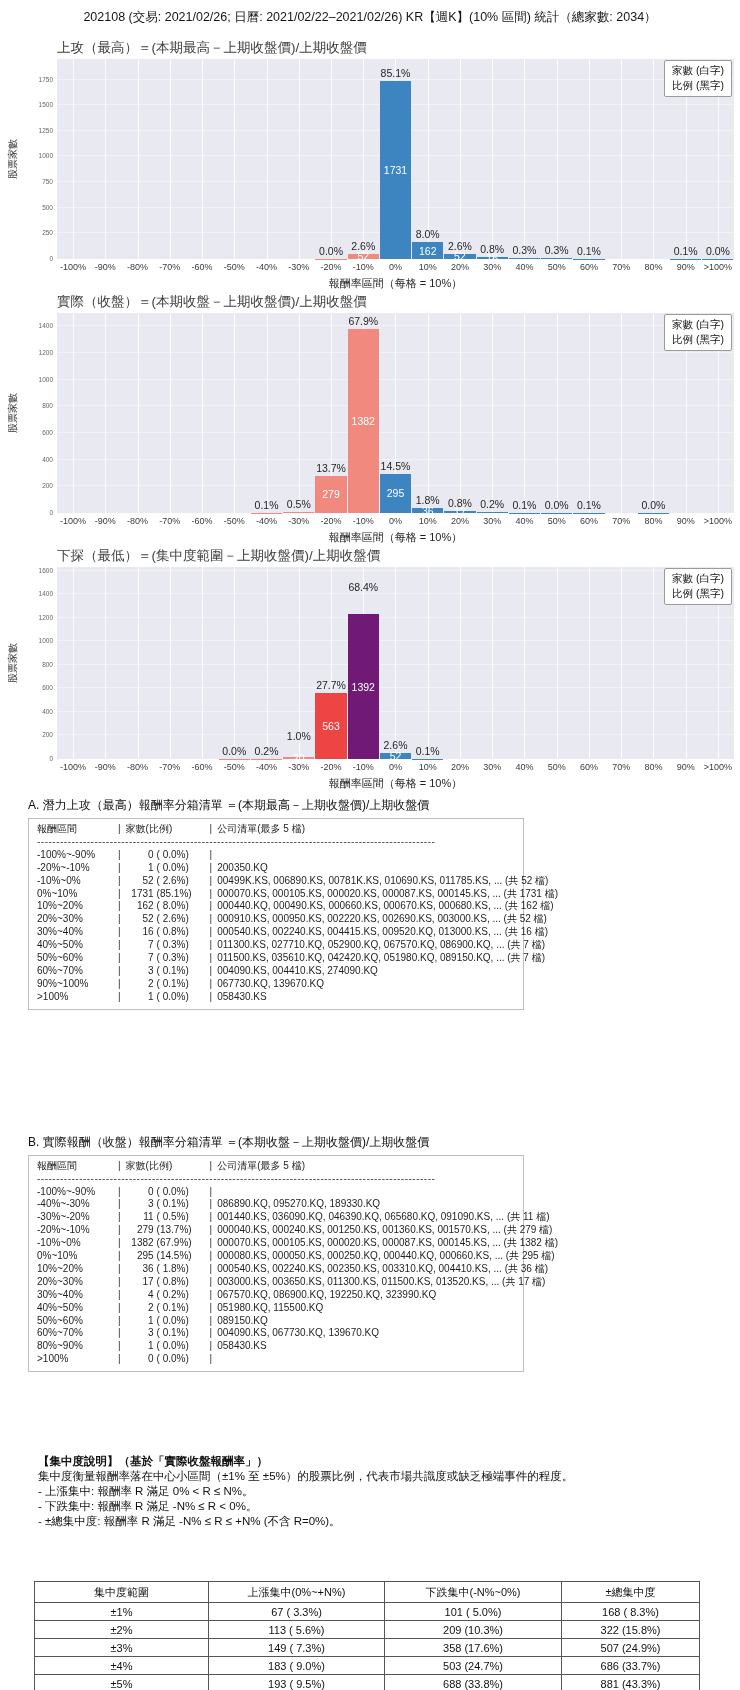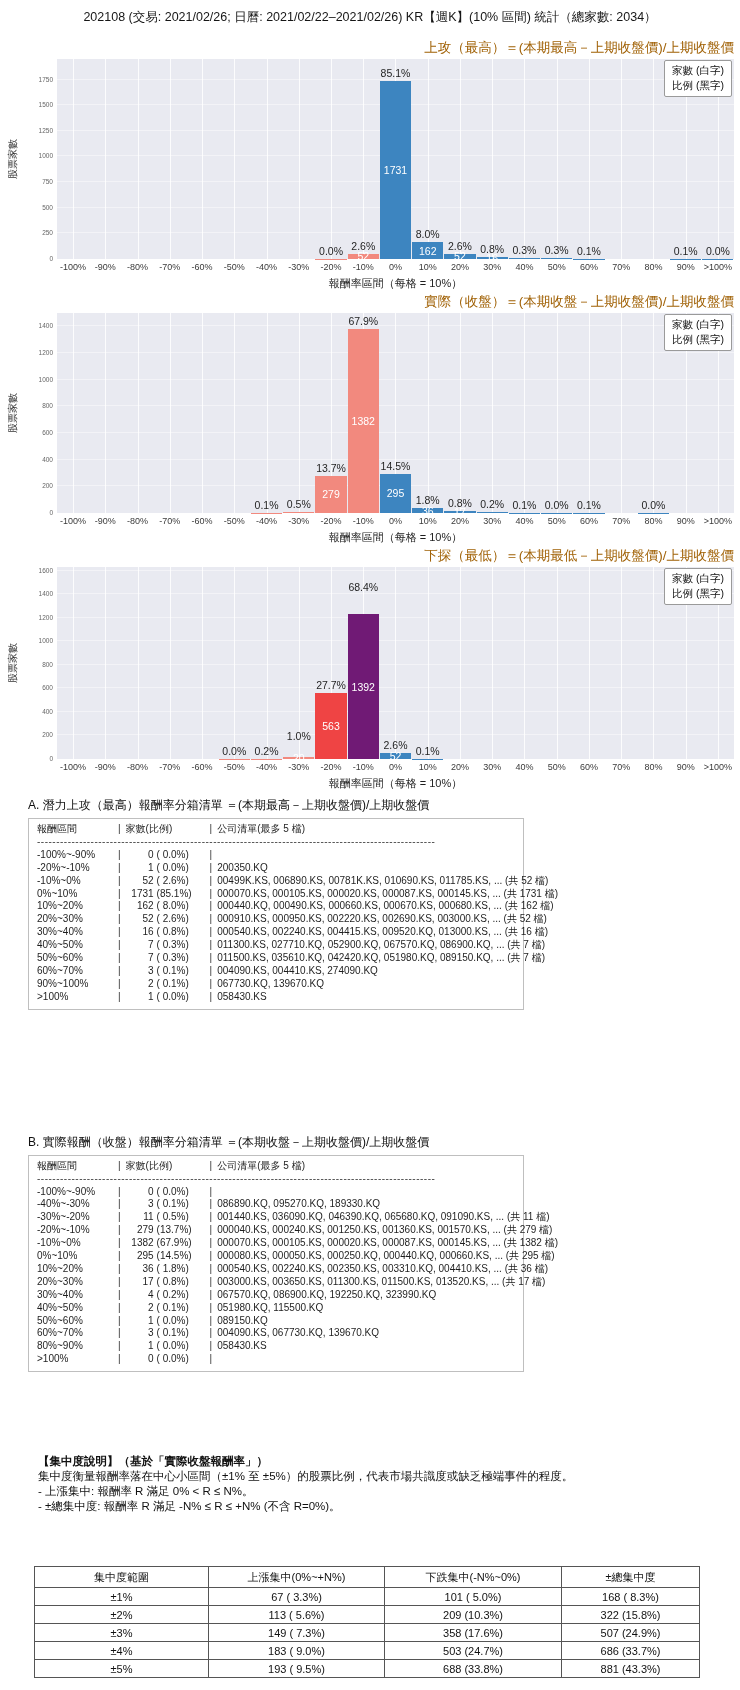--- a/index.html
+++ b/index.html
@@ -6,21 +6,21 @@
   body {
     width:740px; height:1690px; background:#ffffff; position:relative;
     font-family:"Liberation Sans","DejaVu Sans",sans-serif; color:#222;
     overflow:hidden;
   }
   .page-title { text-align:center; padding-top:9px; font-size:12.5px; color:#161616; }
 
   
   .chart-block { position:relative; margin-top:13px; }
   .chart-block + .chart-block { margin-top:2px; }
-  .chart-title { text-align:right; font-size:13.5px; color:#a16207; height:20px; margin-left:57px; margin-right:6px; }
+  .chart-title { text-align:left; font-size:13.5px; color:#404040; height:20px; margin-left:57px; margin-right:6px; }
   .plot-wrap { position:relative; margin-left:57px; margin-right:6px; }
   .plot { position:relative; background:#e9eaf1; }
   .hgrid { position:absolute; left:0; right:0; height:1px; background:rgba(255,255,255,.45); }
   .bin { position:absolute; top:0; bottom:0; }
   .vline { position:absolute; left:50%; top:0; bottom:0; width:1px; background:rgba(255,255,255,.85); }
   .bar { position:absolute; bottom:0; left:0.5px; right:0.5px; }
   .cnt { position:absolute; left:50%; top:50%; transform:translate(-50%,-50%);
          color:#fff; font-size:10.5px; white-space:nowrap; }
   .pct { position:absolute; left:-50%; width:200%; text-align:center; font-size:10.5px;
          color:#1f1f1f; white-space:nowrap; z-index:4; }
@@ -354,21 +354,21 @@
         <div class="xt" style="left: 71.4286%; width: 4.7619%;">50%</div>
         <div class="xt" style="left: 76.1905%; width: 4.7619%;">60%</div>
         <div class="xt" style="left: 80.9524%; width: 4.7619%;">70%</div>
         <div class="xt" style="left: 85.7143%; width: 4.7619%;">80%</div>
         <div class="xt" style="left: 90.4762%; width: 4.7619%;">90%</div>
         <div class="xt" style="left: 95.2381%; width: 4.7619%;">&gt;100%</div>
       </div>
       <div class="xlabel">報酬率區間（每格 = 10%）</div>
     </div>
     <div class="chart-block">
-      <div class="chart-title">下探（最低）＝(本期最低－上期收盤價)/上期收盤價</div>
+      <div class="chart-title">下探（最低）＝(集中度範圍－上期收盤價)/上期收盤價</div>
       <div class="plot-wrap">
         <div class="plot" style="height: 192px;">
           <div class="yt" style="bottom: -3px;">0</div>
           <div class="hgrid" style="bottom: 23.5583px;"></div>
           <div class="yt" style="bottom: 20.5583px;">200</div>
           <div class="hgrid" style="bottom: 47.1166px;"></div>
           <div class="yt" style="bottom: 44.1166px;">400</div>
           <div class="hgrid" style="bottom: 70.6748px;"></div>
           <div class="yt" style="bottom: 67.6748px;">600</div>
           <div class="hgrid" style="bottom: 94.2331px;"></div>
@@ -732,20 +732,21 @@
         <span class="lsep">|</span>
         <span class="lcomp"></span>
       </div>
     </div>
   </div>
 
 <div class="conc">
   <div class="conc-heading">【集中度說明】（基於「實際收盤報酬率」）</div>
   <div>集中度衡量報酬率落在中心小區間（±1% 至 ±5%）的股票比例，代表市場共識度或缺乏極端事件的程度。</div>
   <div> - 上漲集中: 報酬率 R 滿足 0% &lt; R ≤ N%。</div>
+  <div> - 下跌集中: 報酬率 R 滿足 -N% ≤ R &lt; 0%。</div>
   <div> - ±總集中度: 報酬率 R 滿足 -N% ≤ R ≤ +N% (不含 R=0%)。</div>
 </div>
 
 <table id="conc-table" class="ctable">
     <colgroup>
       <col style="width: 174px;">
       <col style="width: 176px;">
       <col style="width: 177px;">
       <col style="width: 138px;">
     </colgroup>

